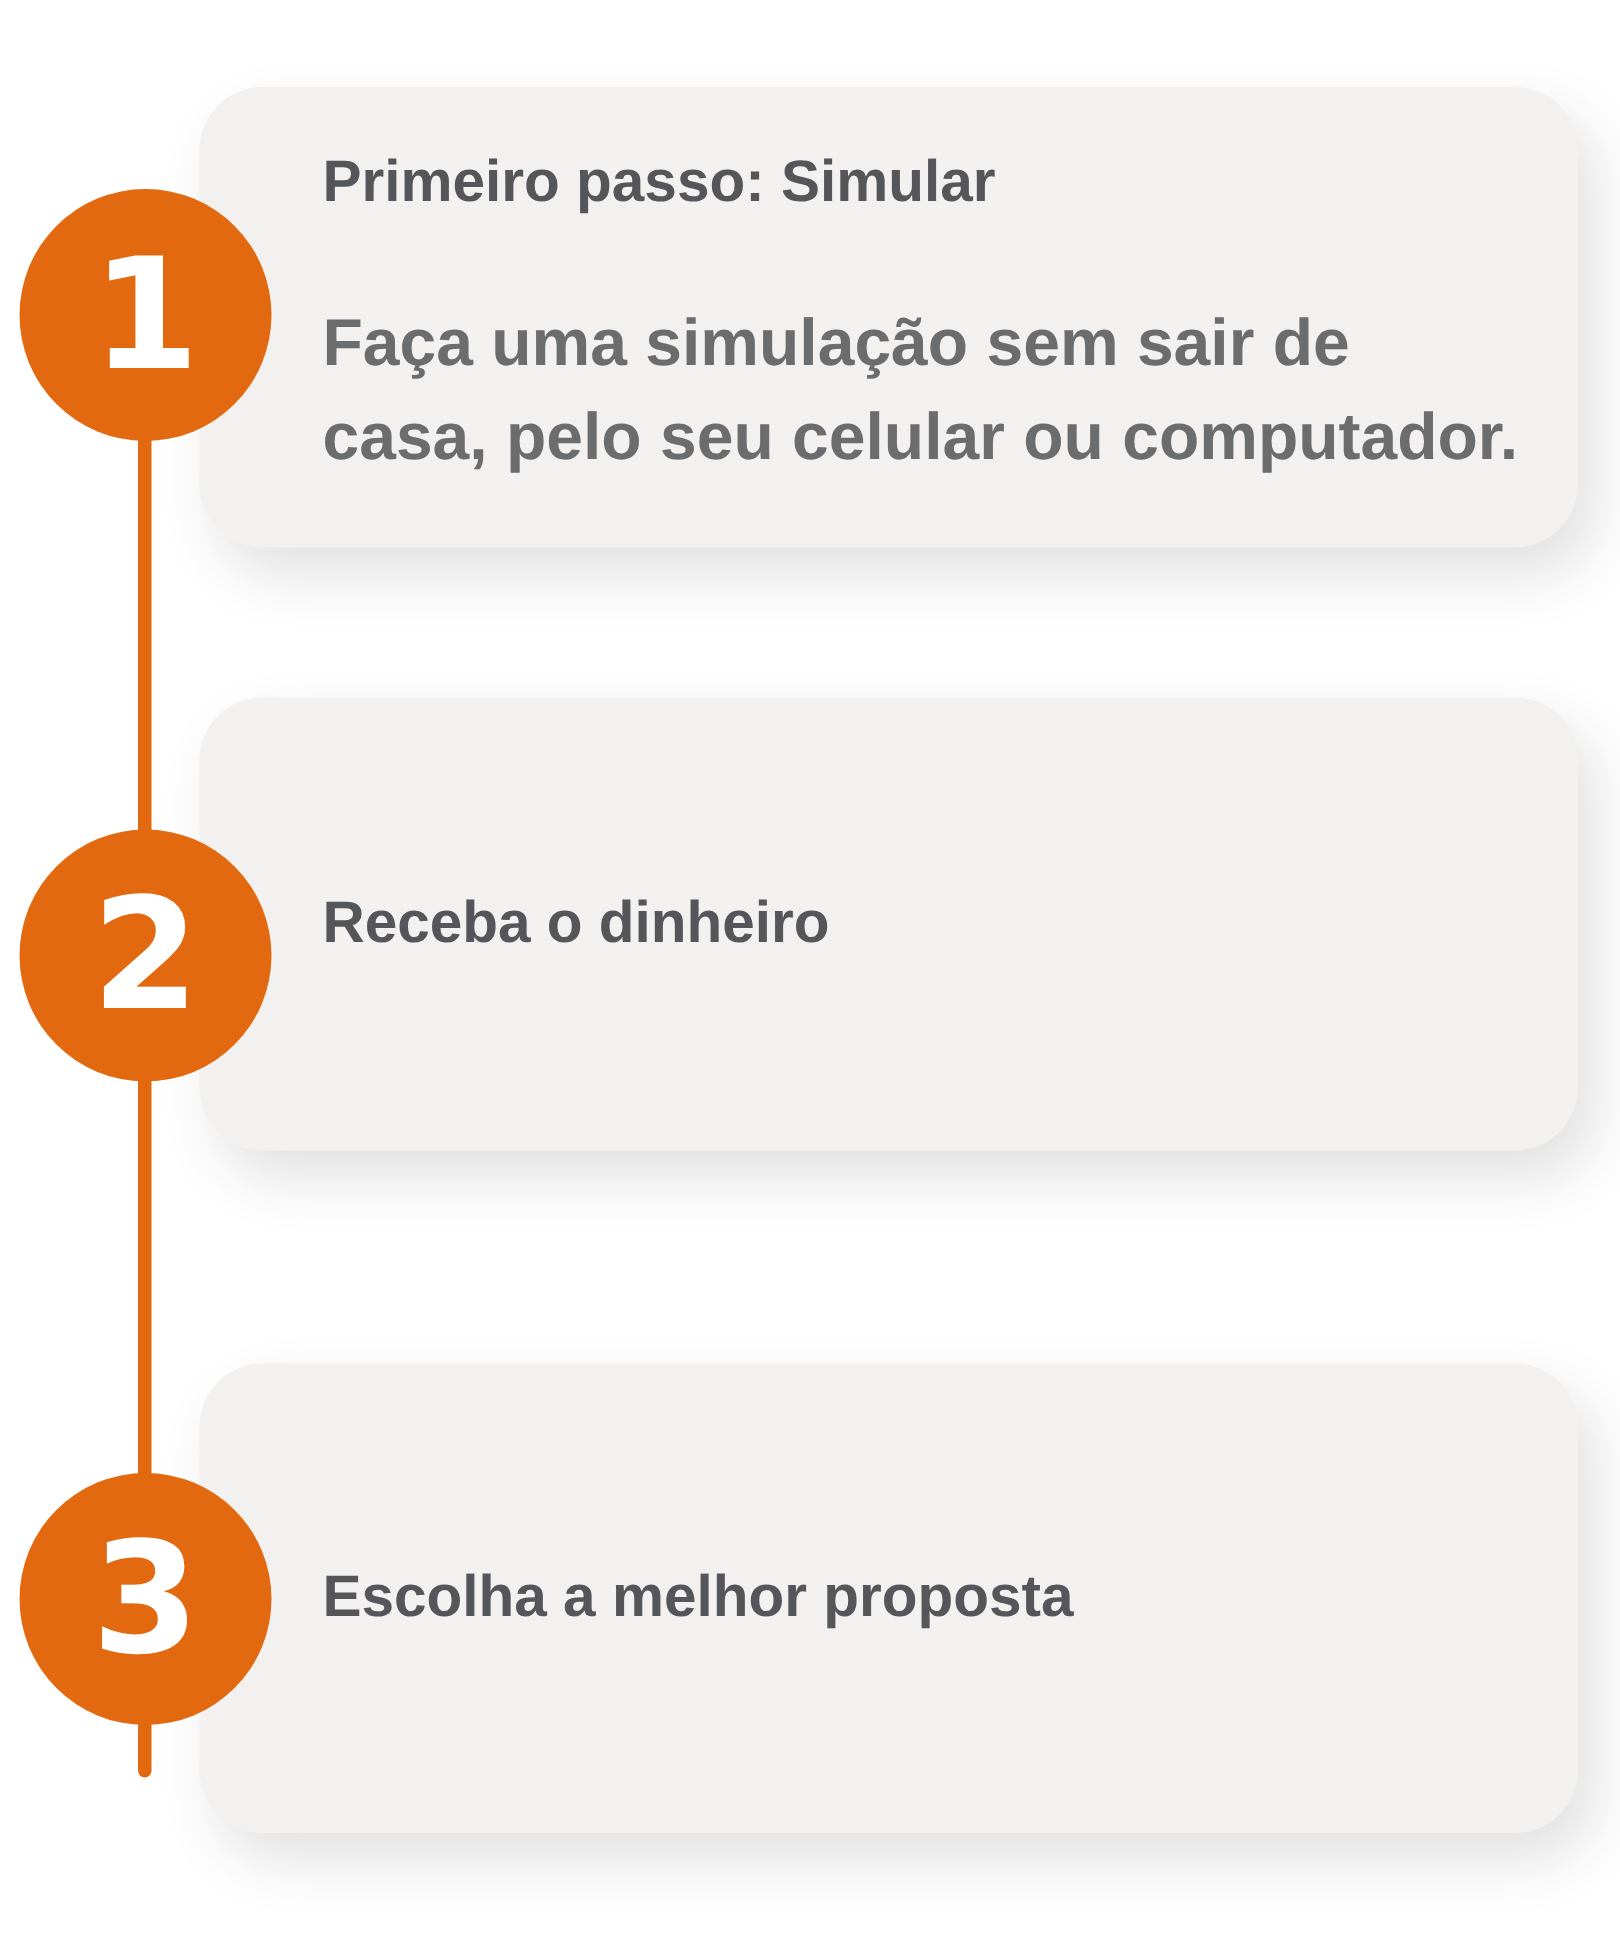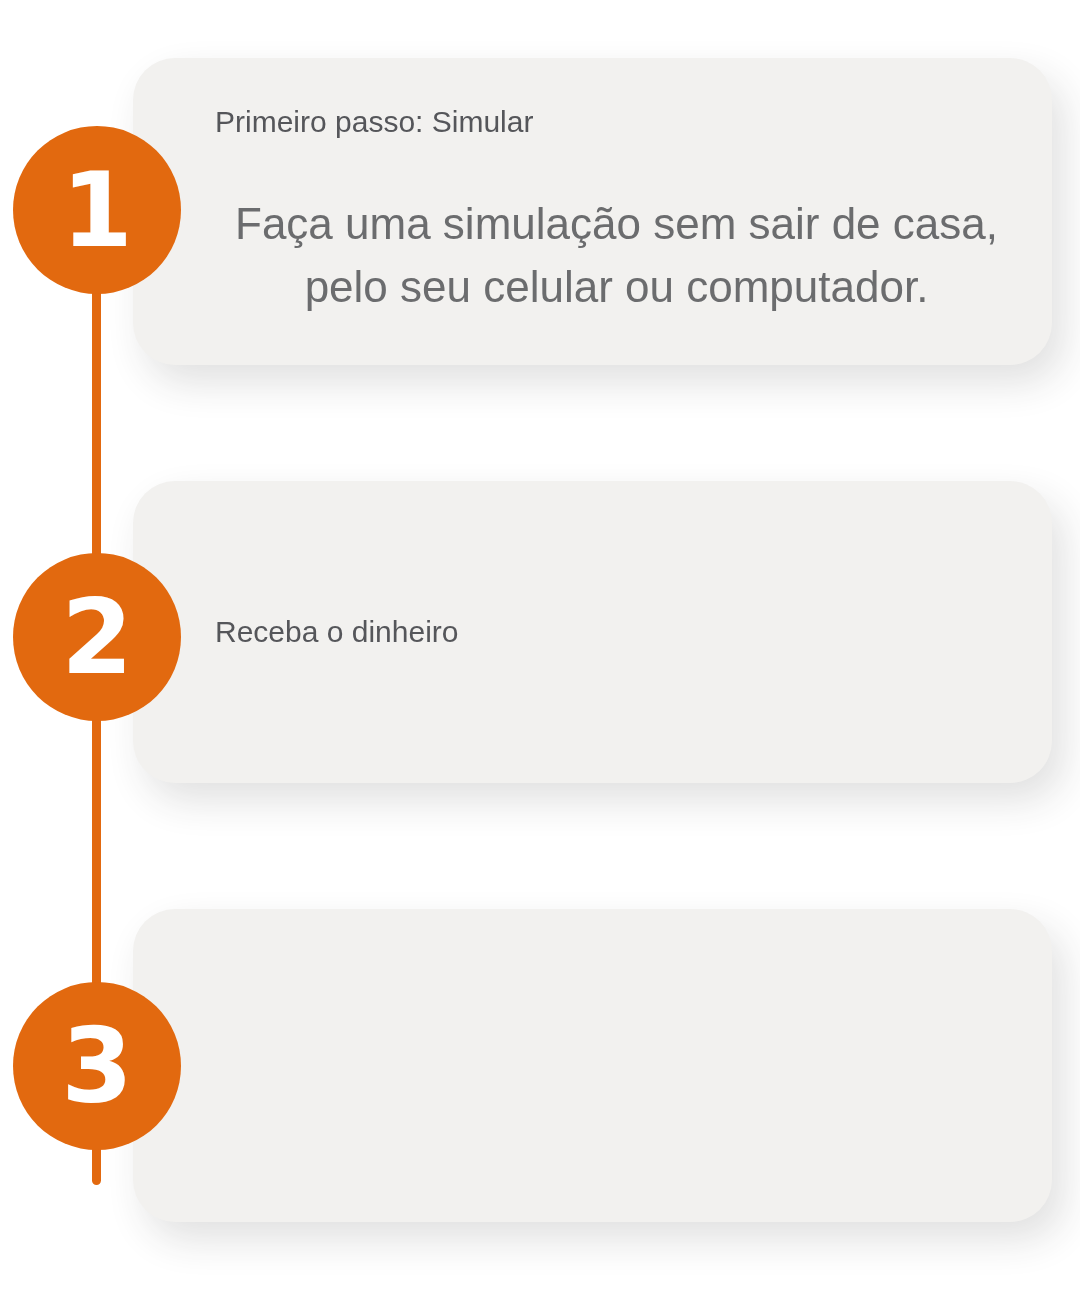--- a/index.html
+++ b/index.html
@@ -57,45 +57,44 @@
   .step-card {
     position: absolute;
     left: 133px;
     width: 919px;
     background: var(--card-bg);
     border-radius: 42px;
     box-shadow: 12px 18px 38px rgba(40, 40, 40, 0.14);
     z-index: 2;
   }
   .card-1 { top: 58px;  height: 307px; }
-  .card-2 { top: 481px; height: 302px; }
+  .card-2 { top: 465px; height: 302px; }
   .card-3 { top: 909px; height: 313px; }
   .card-inner {
     height: 100%;
     padding: 0 34px 0 82px;
     display: flex;
     flex-direction: column;
     justify-content: center;
     gap: 52px;
   }
   .step-title {
     margin: 0;
-    font-size: 30px;
-    font-weight: 400;
+    font-size: 39px;
+    font-weight: 700;
     line-height: 1.15;
     color: var(--title-color);
   }
   .step-description {
     margin: 0;
     font-size: 44px;
-    font-weight: 400;
+    font-weight: 700;
     line-height: 63px;
     color: var(--body-color);
     max-width: 805px;
-    text-align: center;
   }
 </style>
 </head>
 <body>
 
 <div class="canvas">
 
   <div class="timeline-line"></div>
 
   <div class="step-circle circle-1">
@@ -116,16 +115,17 @@
   </div>
 
   <div class="step-card card-2">
     <div class="card-inner">
       <h3 class="step-title">Receba o dinheiro</h3>
     </div>
   </div>
 
   <div class="step-card card-3">
     <div class="card-inner">
+      <h3 class="step-title">Escolha a melhor proposta</h3>
     </div>
   </div>
 
 </div>
 
 </body></html>

